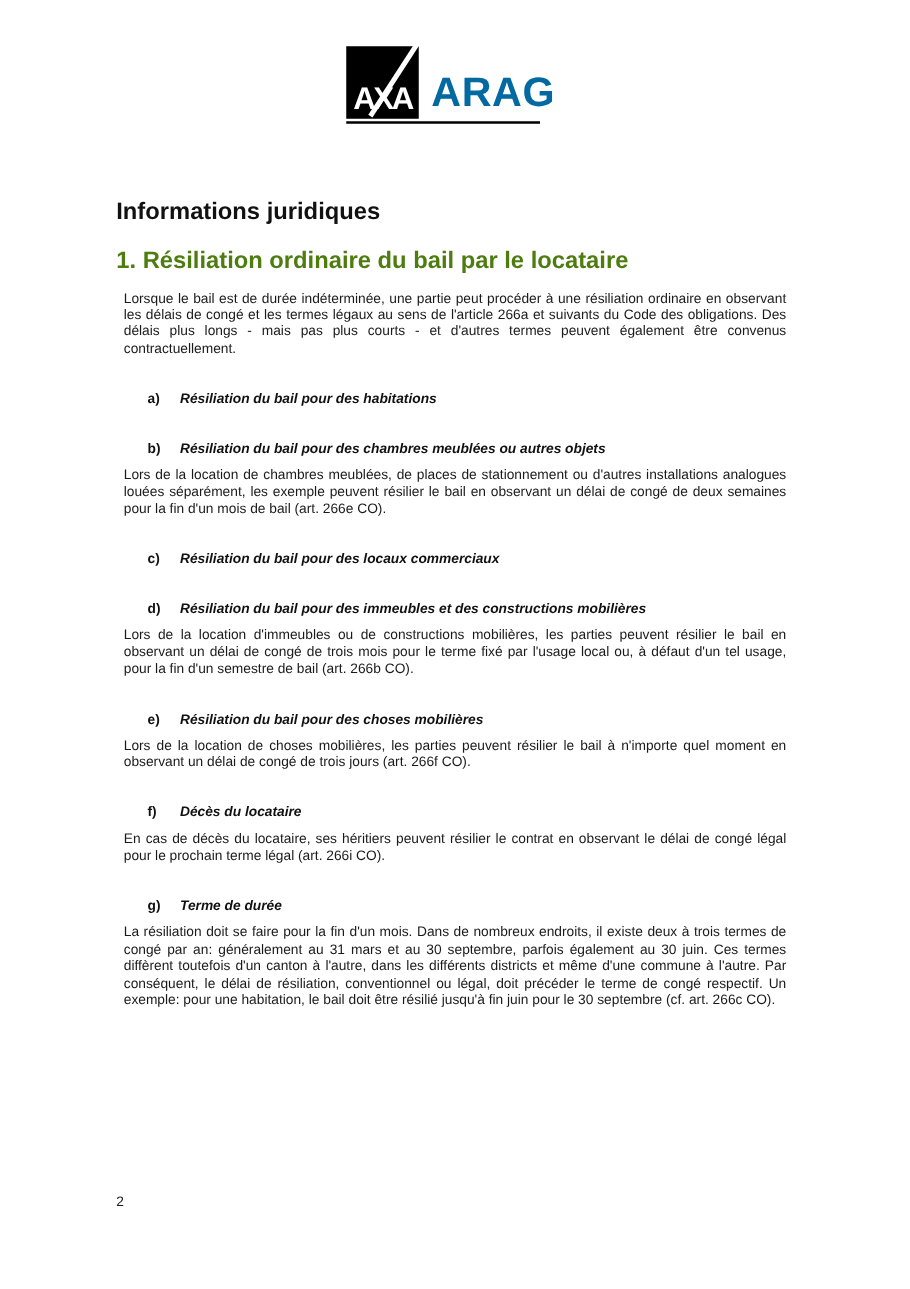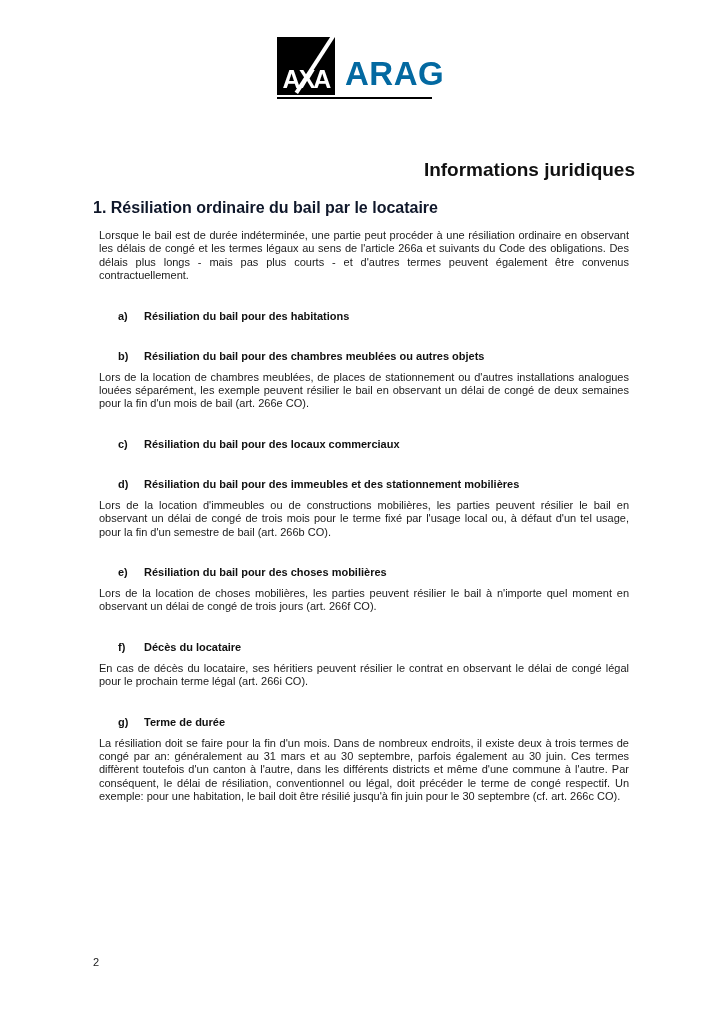--- a/index.html
+++ b/index.html
@@ -55,42 +55,41 @@
   .content {
     position: absolute;
     left: 93px; top: 159px;
     width: 542px;
   }
   .doc-title {
     font-size: 19px; font-weight: bold;
     line-height: 1.2;
     margin: 0 0 11px 0;
     color: #111111;
-    text-align: right;
   }
   .section-title {
-    font-size: 16px; font-weight: bold;
+    font-size: 19px; font-weight: bold;
     line-height: 1.2;
     margin: 16px 0 12px 0;
-    color: #0f172a;
+    color: #4d7c0f;
   }
   .para {
     font-size: 11px; line-height: 13.4px;
     text-align: justify;
     margin: 6px;
   }
   .sub-heading {
     display: flex;
     font-size: 11px; font-weight: bold;
     line-height: 14px;
     margin: 26px 0 8px 0;
     color: #111111;
   }
   .sub-label { flex: 0 0 auto; margin-left: 25px; width: 26px; }
-  .sub-text { flex: 1 1 auto; }
+  .sub-text { flex: 1 1 auto; font-style: italic; }
 
   .page-number {
     position: absolute;
     left: 93px; top: 956px;
     font-size: 11px; line-height: 13px;
   }
 </style>
 </head>
 <body>
 
@@ -133,21 +132,21 @@
     <section class="subsection">
       <div class="sub-heading">
         <span class="sub-label">c)</span>
         <span class="sub-text">Résiliation du bail pour des locaux commerciaux</span>
       </div>
     </section>
 
     <section class="subsection">
       <div class="sub-heading">
         <span class="sub-label">d)</span>
-        <span class="sub-text">Résiliation du bail pour des immeubles et des stationnement mobilières</span>
+        <span class="sub-text">Résiliation du bail pour des immeubles et des constructions mobilières</span>
       </div>
       <p class="para">Lors de la location d'immeubles ou de constructions mobilières, les parties peuvent résilier le bail en observant un délai de congé de trois mois pour le terme fixé par l'usage local ou, à défaut d'un tel usage, pour la fin d'un semestre de bail (art. 266b CO).</p>
     </section>
 
     <section class="subsection">
       <div class="sub-heading">
         <span class="sub-label">e)</span>
         <span class="sub-text">Résiliation du bail pour des choses mobilières</span>
       </div>
       <p class="para">Lors de la location de choses mobilières, les parties peuvent résilier le bail à n'importe quel moment en observant un délai de congé de trois jours (art. 266f CO).</p>

